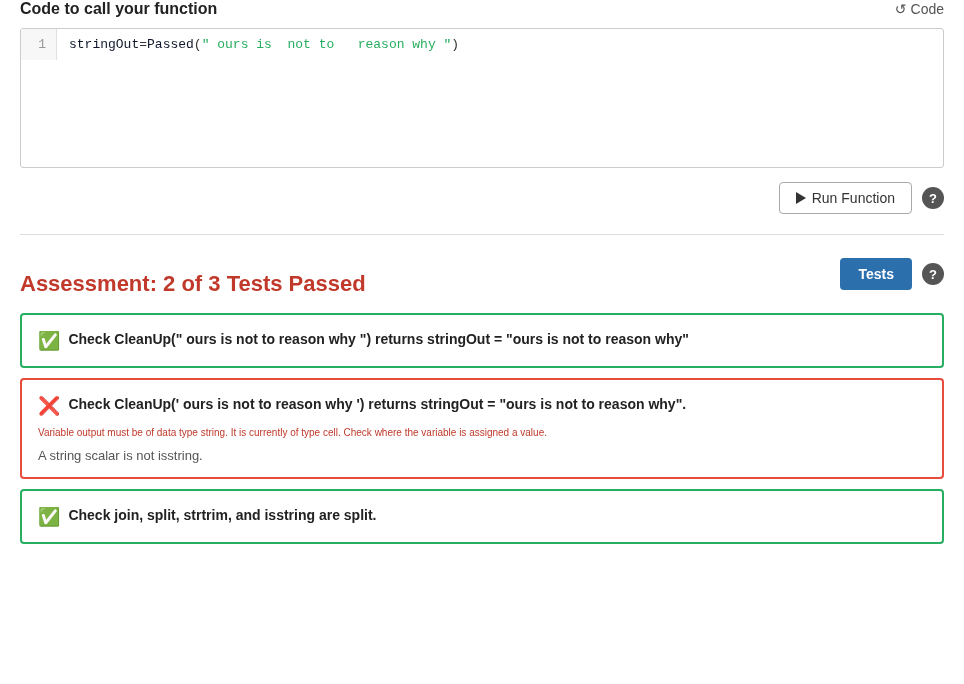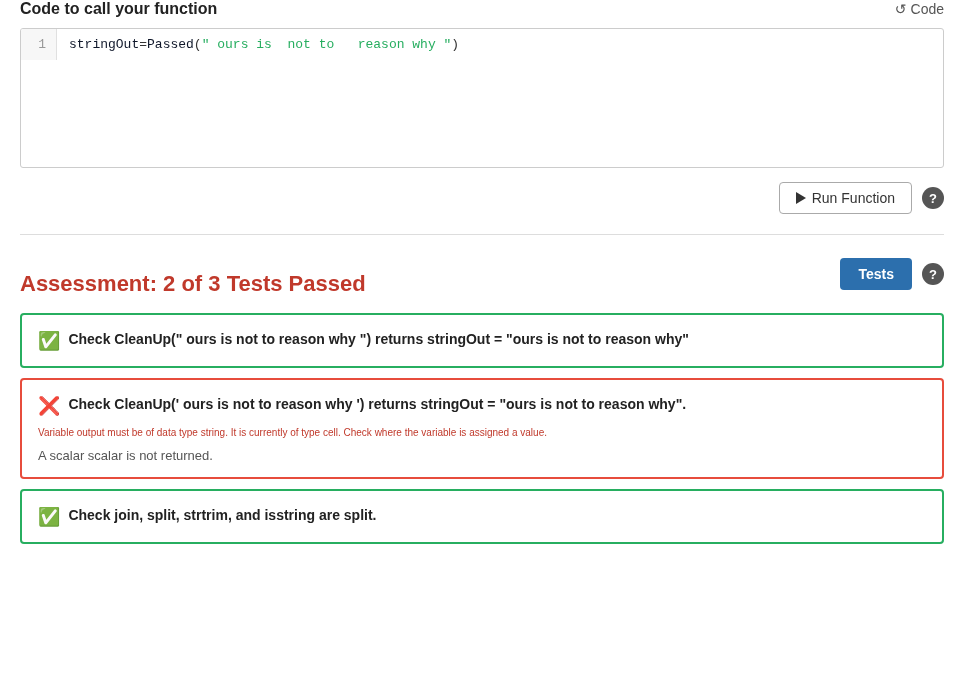--- a/index.html
+++ b/index.html
@@ -240,21 +240,21 @@
       <span class="test-label">Check CleanUp(" ours is not to reason why ") returns stringOut = "ours is not to reason why"</span>
     </div>
   </div>
 
   <div class="test-card test-card-fail">
     <div class="test-card-row">
       <span class="test-icon-fail">❌</span>
       <span class="test-label">Check CleanUp(' ours is not to reason why ') returns stringOut = "ours is not to reason why".</span>
     </div>
     <div class="test-error-text">Variable output must be of data type string. It is currently of type cell. Check where the variable is assigned a value.</div>
-    <div class="test-note-text">A scalar scalar is not returned.</div>
+    <div class="test-note-text">A string scalar is not isstring.</div>
   </div>
 
   <div class="test-card test-card-pass">
     <div class="test-card-row">
       <span class="test-icon-pass">✅</span>
       <span class="test-label">Check join, split, strtrim, and isstring are split.</span>
     </div>
   </div>
 </div>
 

